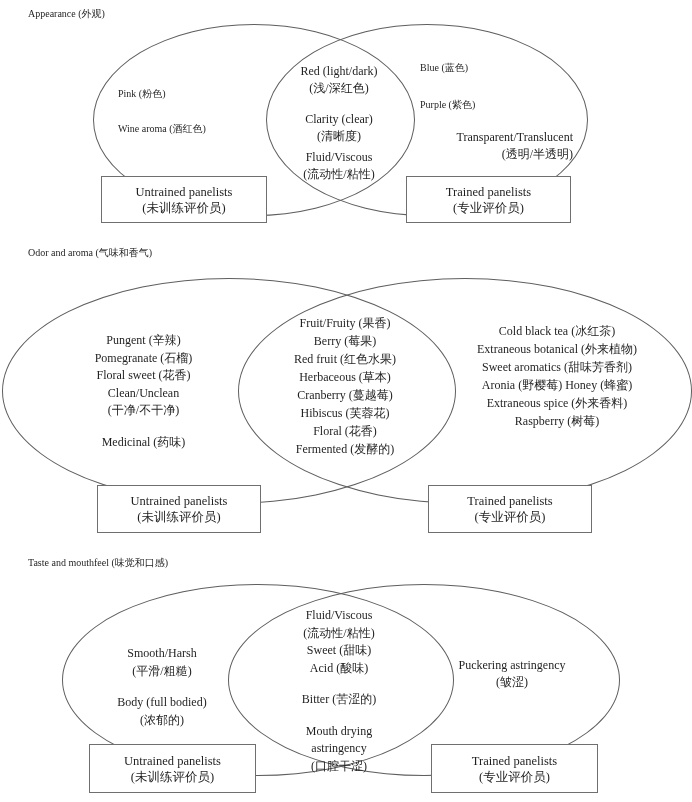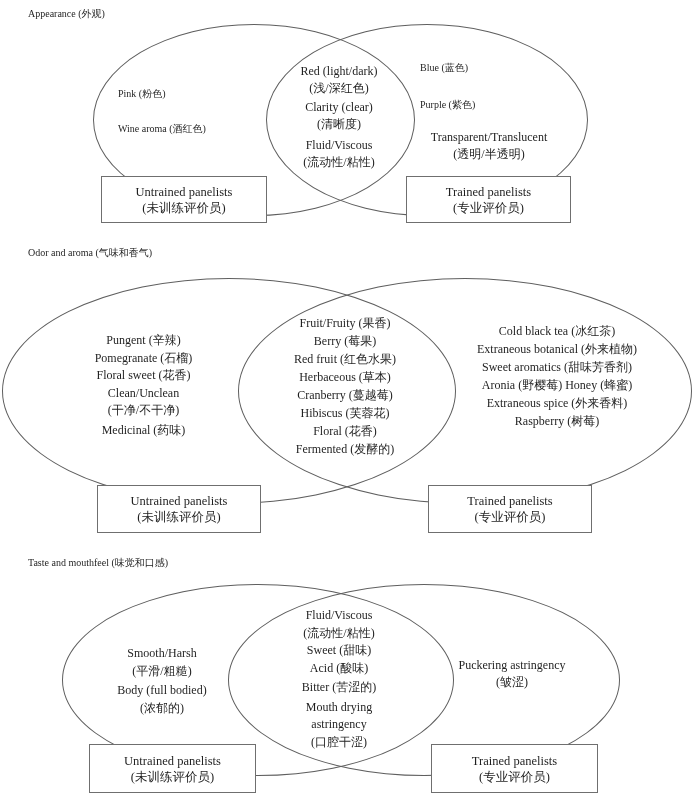--- a/index.html
+++ b/index.html
@@ -11,22 +11,22 @@
     font-family:"Liberation Serif","DejaVu Serif",serif;color:var(--text);
     overflow:hidden;
   }
   .vtitle{position:absolute;font-size:10px;white-space:nowrap;z-index:2;}
   .ellipse{position:absolute;border:1px solid var(--outline);border-radius:50%;z-index:1;background:transparent;}
   .item{position:absolute;font-size:10px;white-space:nowrap;z-index:2;}
   .tblock{position:absolute;text-align:center;font-size:12px;line-height:17px;z-index:2;}
   .tblock div{white-space:nowrap;}
   .lh175{line-height:17.5px;}
   .lh18{line-height:18px;}
-  .lh165{line-height:16.5px;}
-  .gap2{margin-top:2px;}
+  .lh165{line-height:16.5px;text-align:right;}
+  .gap2{margin-top:14px;}
   .gap4{margin-top:4px;}
   .panel-box{
     position:absolute;border:1px solid var(--box_border);background:var(--bg);
     display:flex;flex-direction:column;align-items:center;justify-content:center;
     font-size:12.5px;line-height:16px;text-align:right;z-index:3;
   }
   .panel-box div{white-space:nowrap;}
 </style>
 </head>
 <body>

